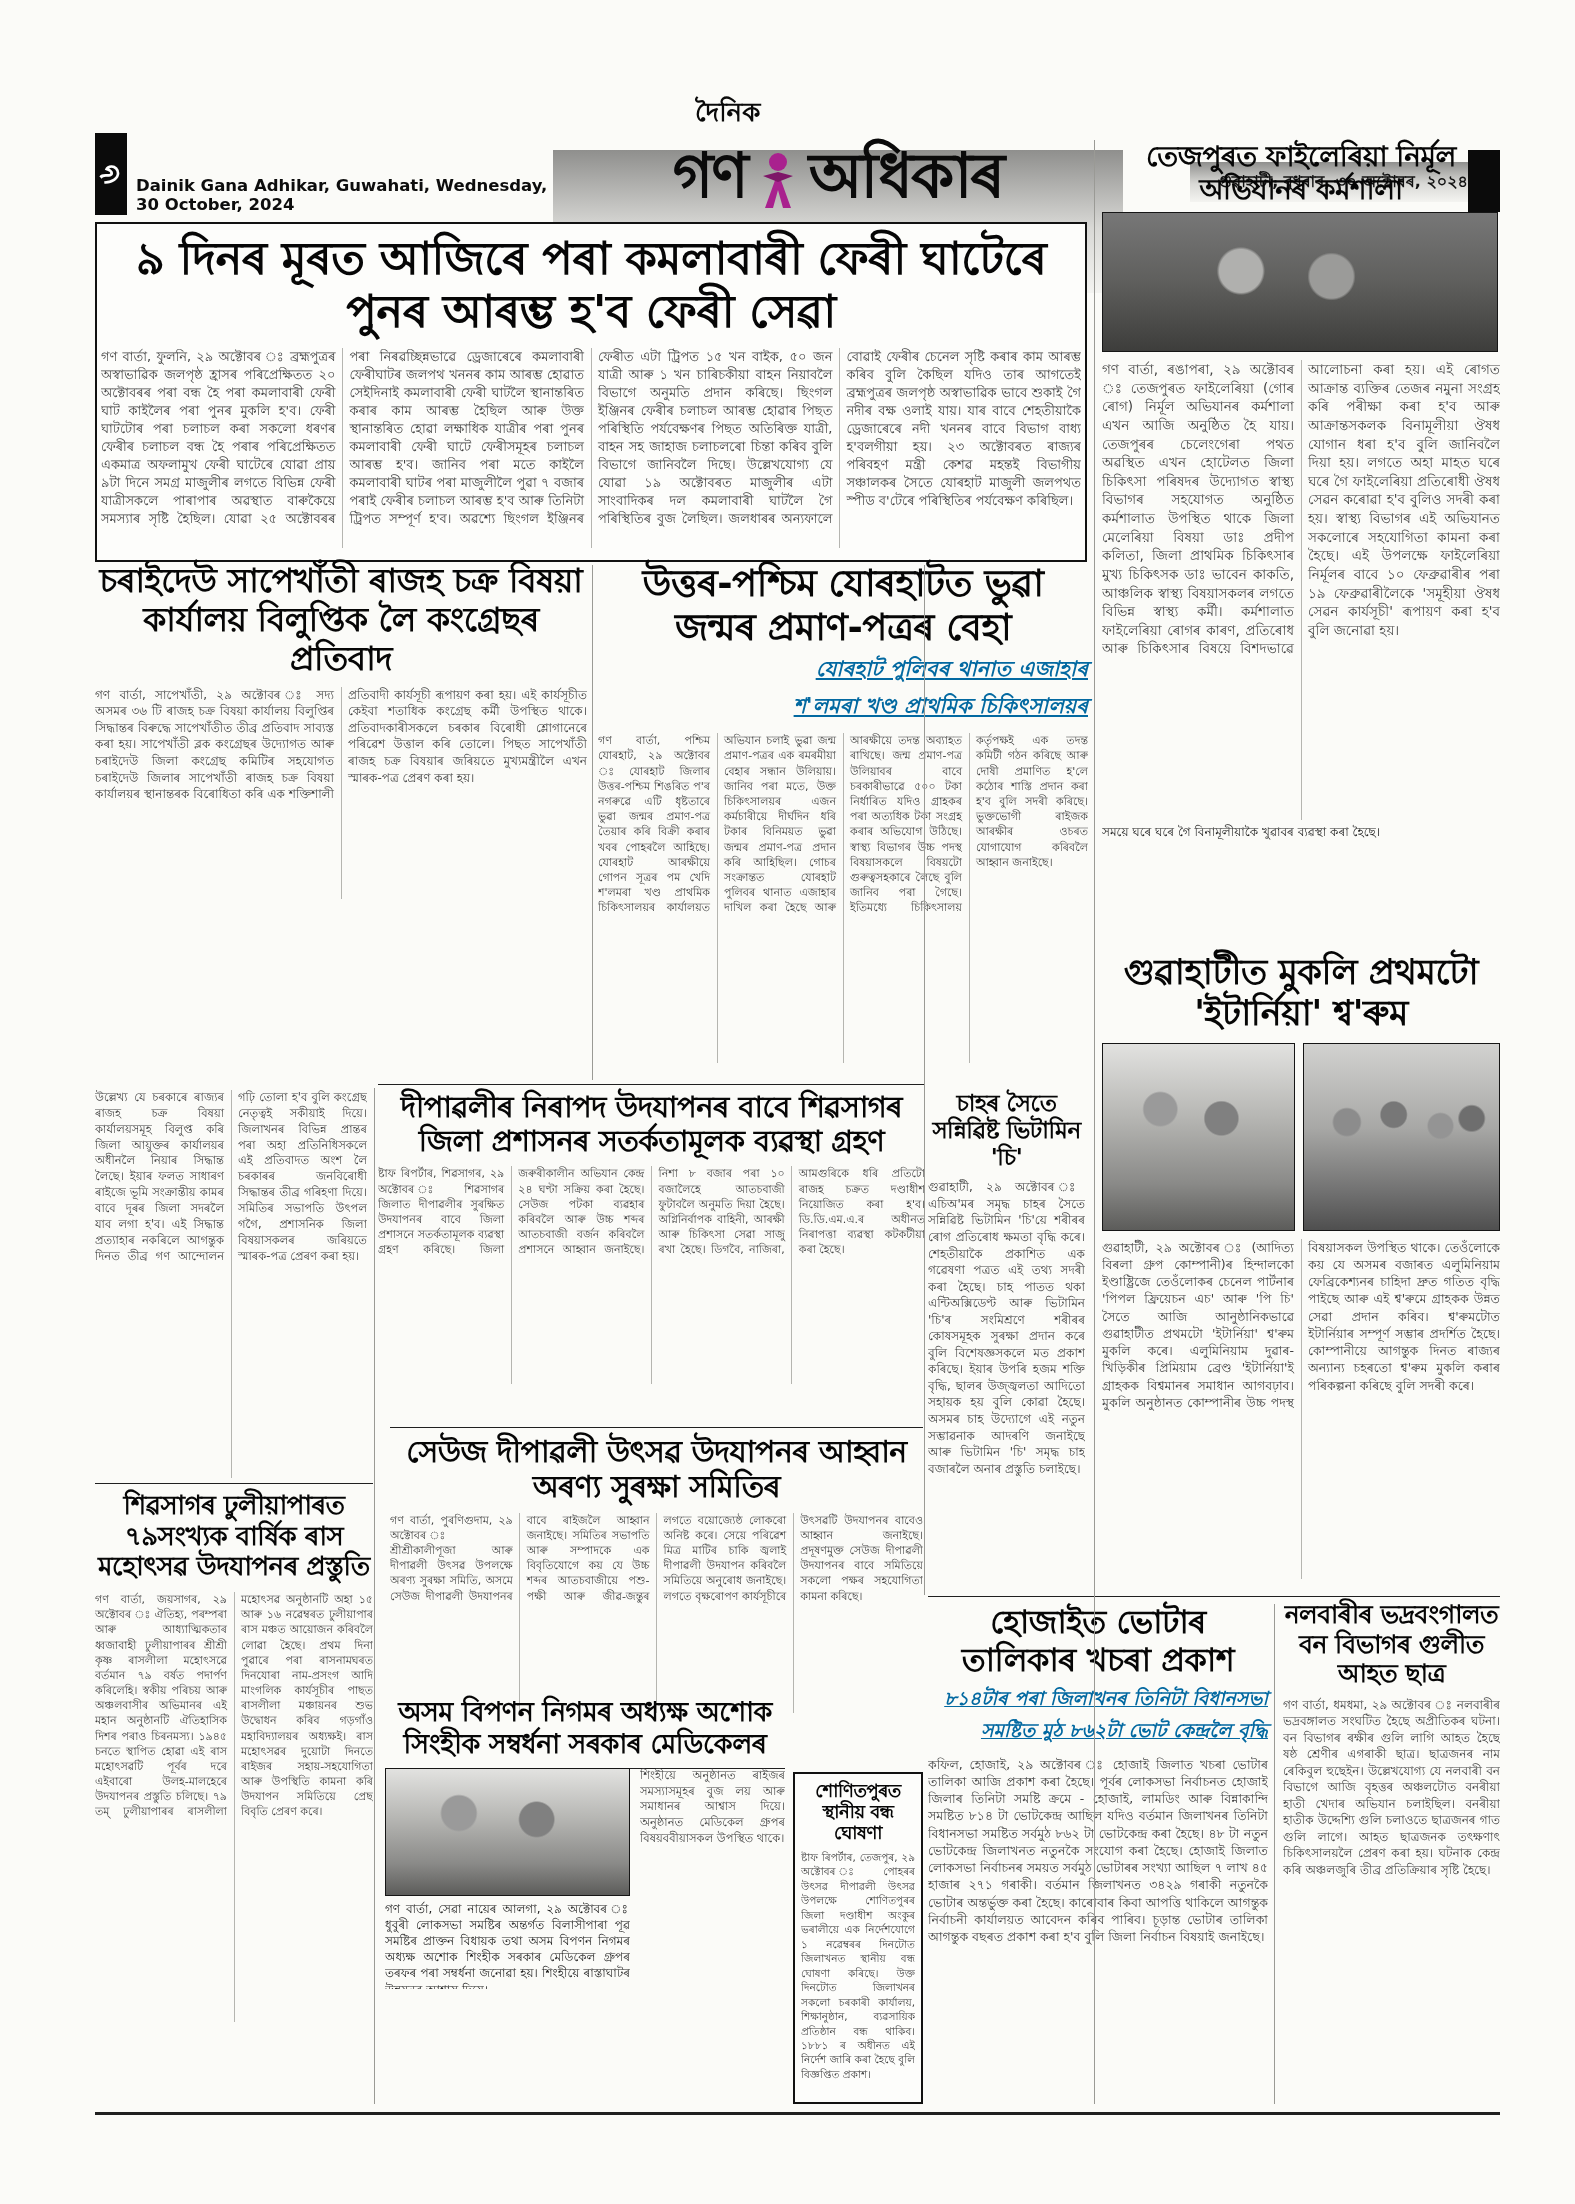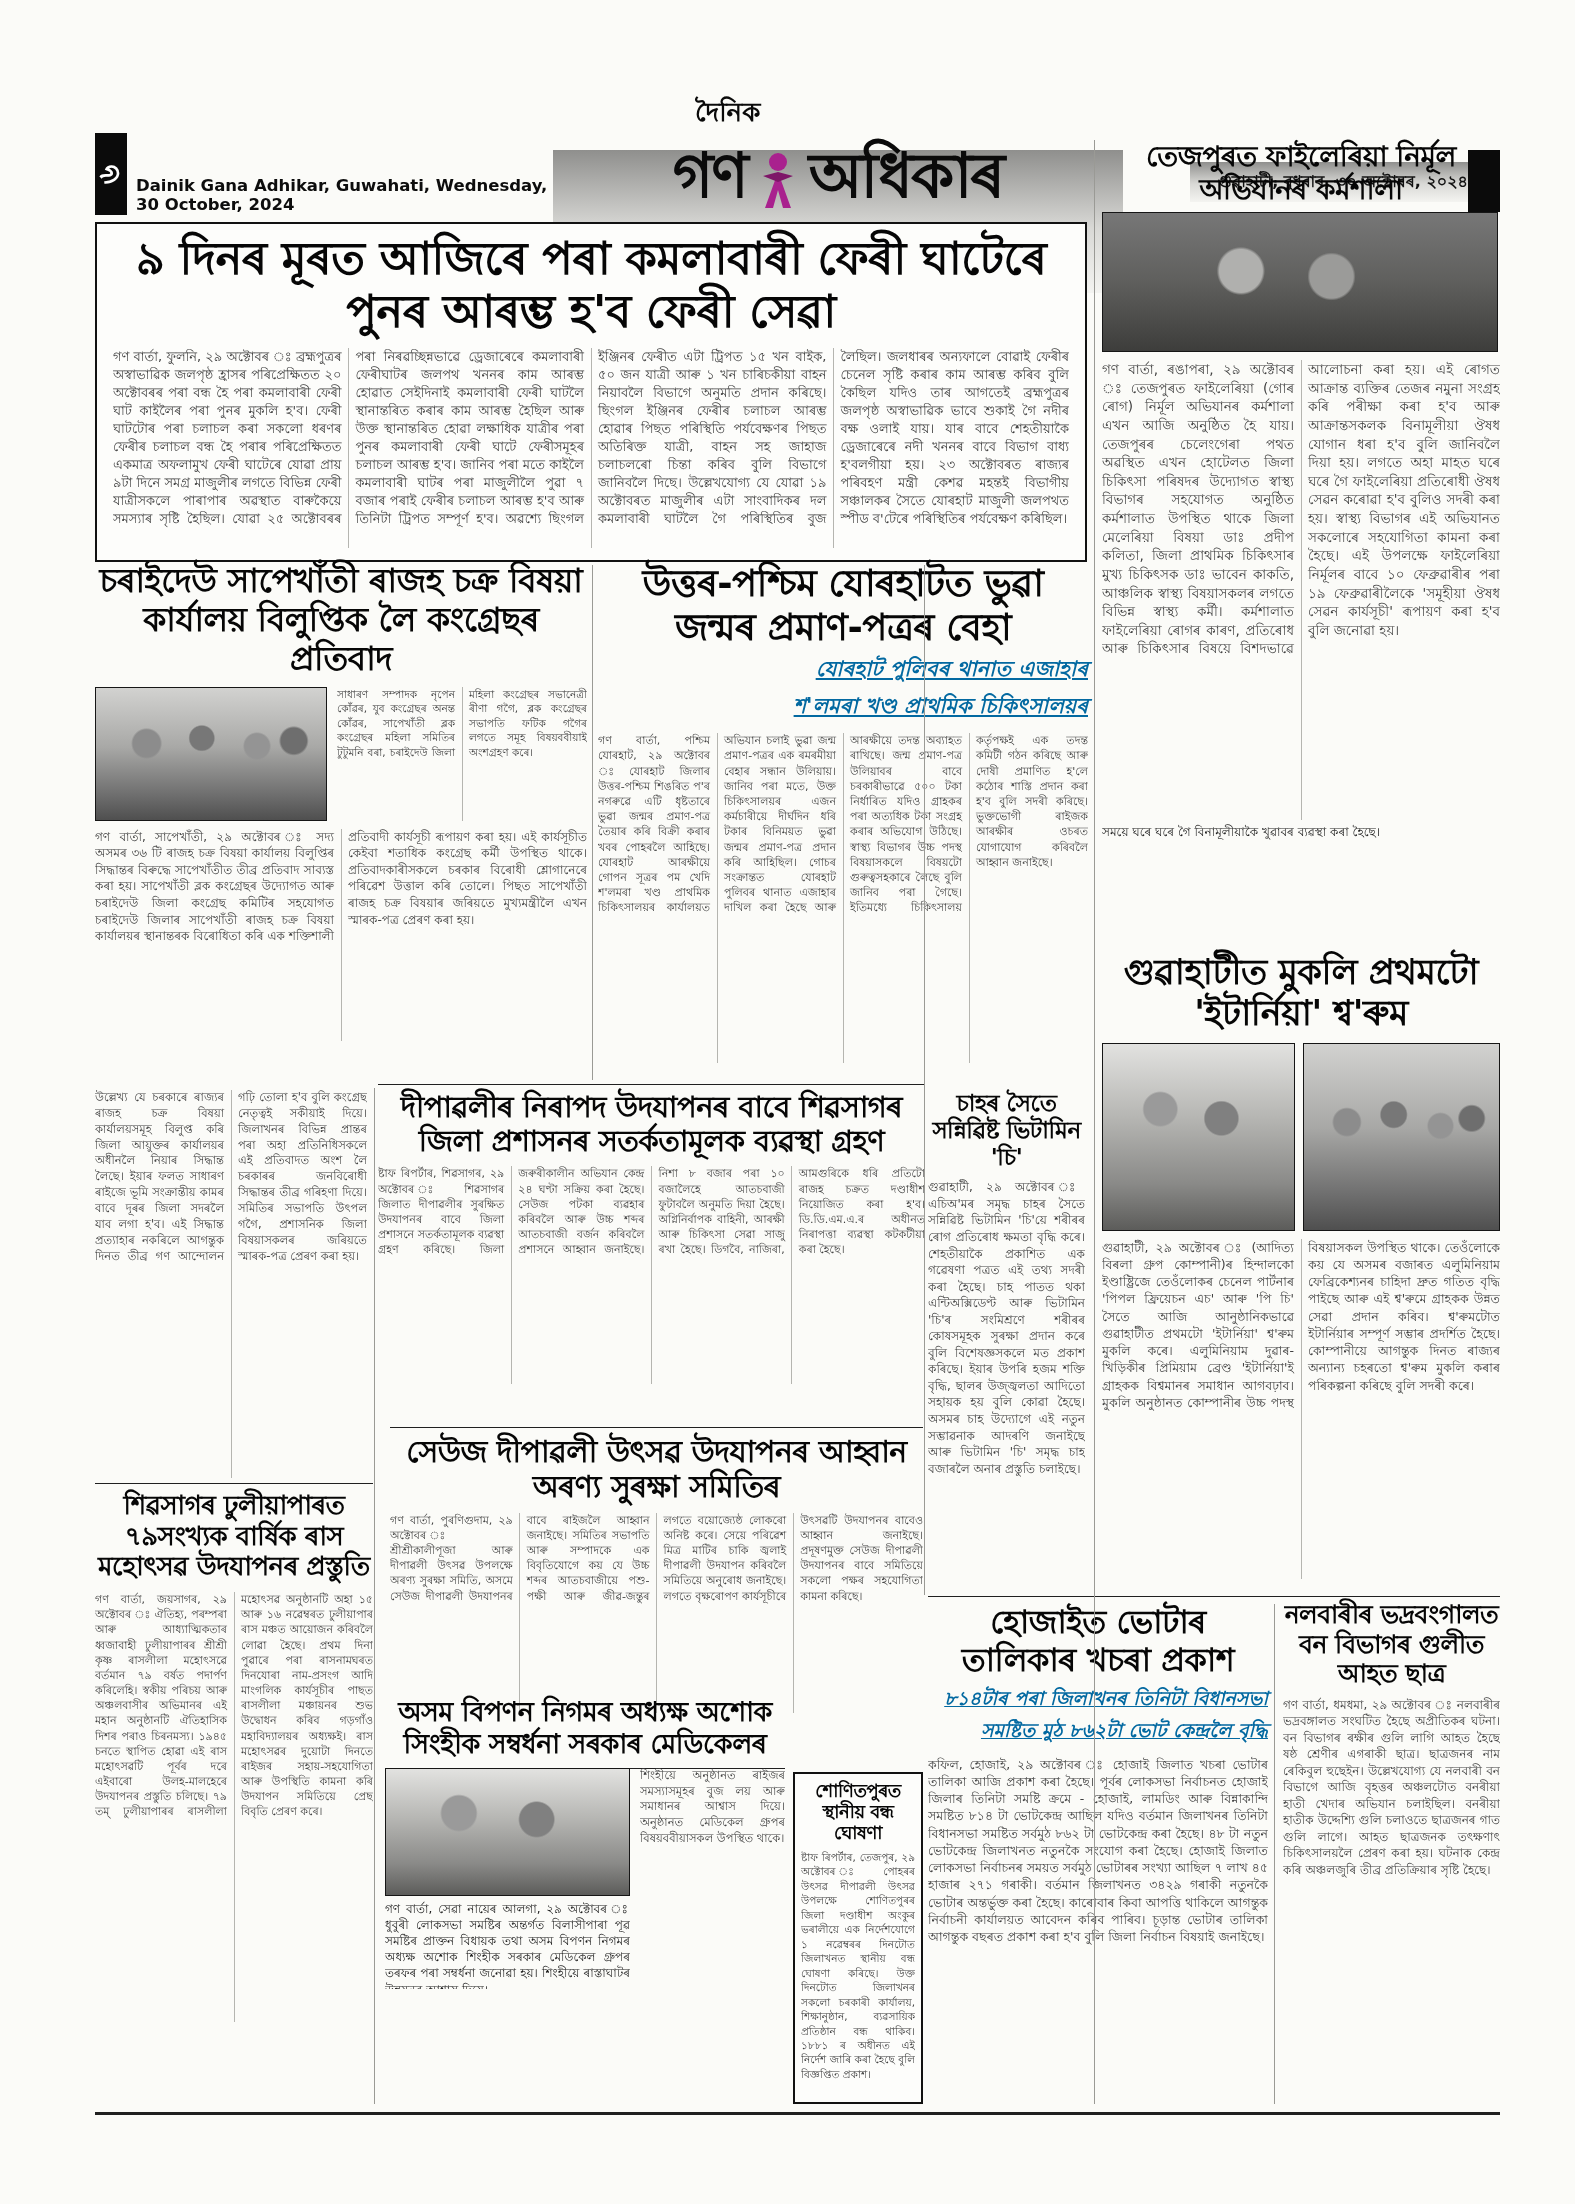--- a/index.html
+++ b/index.html
@@ -56,38 +56,34 @@
       </svg>
     </span>
     <span style="font-size:62px;font-weight:bold;color:#0a0a0a;letter-spacing:-2px;">অধিকাৰ</span>
   </div>
 
   <div class="abs gradbar" style="left:1190px;top:162px;width:278px;height:40px;display:flex;align-items:center;justify-content:flex-end;">
     <span style="font-size:16px;font-weight:bold;color:#111;">গুৱাহাটী, বুধবাৰ, ৩০ অক্টোবৰ, ২০২৪</span>
   </div>
   <div class="abs blackbox" style="left:1468px;top:150px;width:32px;height:62px;"></div>
 
-  <div class="abs box" style="left:95px;top:222px;width:992px;height:340px;padding:8px 16px;background:#fdfdfb;">
+  <div class="abs box" style="left:95px;top:222px;width:992px;height:340px;padding:8px 4px;background:#fdfdfb;">
     <div class="hl" style="font-size:45px;">৯ দিনৰ মূৰত আজিৰে পৰা কমলাবাৰী ফেৰী ঘাটেৰে পুনৰ আৰম্ভ হ'ব ফেৰী সেৱা</div>
     <div class="bodytxt cols4" style="font-size:13px;height:200px;margin-top:10px;">গণ বাৰ্তা, ফুলনি, ২৯ অক্টোবৰ ঃ ব্ৰহ্মপুত্ৰৰ অস্বাভাৱিক জলপৃষ্ঠ হ্ৰাসৰ পৰিপ্ৰেক্ষিতত ২০ অক্টোবৰৰ পৰা বন্ধ হৈ পৰা কমলাবাৰী ফেৰী ঘাট কাইলৈৰ পৰা পুনৰ মুকলি হ'ব। ফেৰী ঘাটটোৰ পৰা চলাচল কৰা সকলো ধৰণৰ ফেৰীৰ চলাচল বন্ধ হৈ পৰাৰ পৰিপ্ৰেক্ষিতত একমাত্ৰ অফলামুখ ফেৰী ঘাটেৰে যোৱা প্ৰায় ৯টা দিনে সমগ্ৰ মাজুলীৰ লগতে বিভিন্ন ফেৰী যাত্ৰীসকলে পাৰাপাৰ অৱস্থাত বাৰুকৈয়ে সমস্যাৰ সৃষ্টি হৈছিল। যোৱা ২৫ অক্টোবৰৰ পৰা নিৰৱচ্ছিন্নভাৱে ড্ৰেজাৰেৰে কমলাবাৰী ফেৰীঘাটৰ জলপথ খননৰ কাম আৰম্ভ হোৱাত সেইদিনাই কমলাবাৰী ফেৰী ঘাটলৈ স্থানান্তৰিত কৰাৰ কাম আৰম্ভ হৈছিল আৰু উক্ত স্থানান্তৰিত হোৱা লক্ষাধিক যাত্ৰীৰ পৰা পুনৰ কমলাবাৰী ফেৰী ঘাটে ফেৰীসমূহৰ চলাচল আৰম্ভ হ'ব। জানিব পৰা মতে কাইলৈ কমলাবাৰী ঘাটৰ পৰা মাজুলীলৈ পুৱা ৭ বজাৰ পৰাই ফেৰীৰ চলাচল আৰম্ভ হ'ব আৰু তিনিটা ট্ৰিপত সম্পূৰ্ণ হ'ব। অৱশ্যে ছিংগল ইঞ্জিনৰ ফেৰীত এটা ট্ৰিপত ১৫ খন বাইক, ৫০ জন যাত্ৰী আৰু ১ খন চাৰিচকীয়া বাহন নিয়াবলৈ বিভাগে অনুমতি প্ৰদান কৰিছে। ছিংগল ইঞ্জিনৰ ফেৰীৰ চলাচল আৰম্ভ হোৱাৰ পিছত পৰিস্থিতি পৰ্যবেক্ষণৰ পিছত অতিৰিক্ত যাত্ৰী, বাহন সহ জাহাজ চলাচলৰো চিন্তা কৰিব বুলি বিভাগে জানিবলৈ দিছে। উল্লেখযোগ্য যে যোৱা ১৯ অক্টোবৰত মাজুলীৰ এটা সাংবাদিকৰ দল কমলাবাৰী ঘাটলৈ গৈ পৰিস্থিতিৰ বুজ লৈছিল। জলধাৰৰ অন্যফালে বোৱাই ফেৰীৰ চেনেল সৃষ্টি কৰাৰ কাম আৰম্ভ কৰিব বুলি কৈছিল যদিও তাৰ আগতেই ব্ৰহ্মপুত্ৰৰ জলপৃষ্ঠ অস্বাভাৱিক ভাবে শুকাই গৈ নদীৰ বক্ষ ওলাই যায়। যাৰ বাবে শেহতীয়াকৈ ড্ৰেজাৰেৰে নদী খননৰ বাবে বিভাগ বাধ্য হ'বলগীয়া হয়। ২৩ অক্টোবৰত ৰাজ্যৰ পৰিবহণ মন্ত্ৰী কেশৱ মহন্তই বিভাগীয় সঞ্চালকৰ সৈতে যোৰহাট মাজুলী জলপথত স্পীড ব'টেৰে পৰিস্থিতিৰ পৰ্যবেক্ষণ কৰিছিল।</div>
   </div>
 
   <div class="abs" style="left:1102px;top:140px;width:398px;">
     <div class="hl" style="font-size:28px;">তেজপুৰত ফাইলেৰিয়া নিৰ্মূল অভিযানৰ কৰ্মশালা</div>
     <div class="photo dark" style="width:396px;height:140px;margin-top:6px;"></div>
     <div class="bodytxt cols2" style="font-size:13.5px;height:460px;margin-top:8px;">গণ বাৰ্তা, ৰঙাপৰা, ২৯ অক্টোবৰ ঃ তেজপুৰত ফাইলেৰিয়া (গোৰ ৰোগ) নিৰ্মূল অভিযানৰ কৰ্মশালা এখন আজি অনুষ্ঠিত হৈ যায়। তেজপুৰৰ চেলেংগেৰা পথত অৱস্থিত এখন হোটেলত জিলা চিকিৎসা পৰিষদৰ উদ্যোগত স্বাস্থ্য বিভাগৰ সহযোগত অনুষ্ঠিত কৰ্মশালাত উপস্থিত থাকে জিলা মেলেৰিয়া বিষয়া ডাঃ প্ৰদীপ কলিতা, জিলা প্ৰাথমিক চিকিৎসাৰ মুখ্য চিকিৎসক ডাঃ ভাবেন কাকতি, আঞ্চলিক স্বাস্থ্য বিষয়াসকলৰ লগতে বিভিন্ন স্বাস্থ্য কৰ্মী। কৰ্মশালাত ফাইলেৰিয়া ৰোগৰ কাৰণ, প্ৰতিৰোধ আৰু চিকিৎসাৰ বিষয়ে বিশদভাৱে আলোচনা কৰা হয়। এই ৰোগত আক্ৰান্ত ব্যক্তিৰ তেজৰ নমুনা সংগ্ৰহ কৰি পৰীক্ষা কৰা হ'ব আৰু আক্ৰান্তসকলক বিনামূলীয়া ঔষধ যোগান ধৰা হ'ব বুলি জানিবলৈ দিয়া হয়। লগতে অহা মাহত ঘৰে ঘৰে গৈ ফাইলেৰিয়া প্ৰতিৰোধী ঔষধ সেৱন কৰোৱা হ'ব বুলিও সদৰী কৰা হয়। স্বাস্থ্য বিভাগৰ এই অভিযানত সকলোৰে সহযোগিতা কামনা কৰা হৈছে। এই উপলক্ষে ফাইলেৰিয়া নিৰ্মূলৰ বাবে ১০ ফেব্ৰুৱাৰীৰ পৰা ১৯ ফেব্ৰুৱাৰীলৈকে 'সমূহীয়া ঔষধ সেৱন কাৰ্যসূচী' ৰূপায়ণ কৰা হ'ব বুলি জনোৱা হয়।</div>
     <div class="caption" style="margin-top:4px;">সময়ে ঘৰে ঘৰে গৈ বিনামূলীয়াকৈ খুৱাবৰ ব্যৱস্থা কৰা হৈছে।</div>
   </div>
 
   <div class="abs" style="left:95px;top:562px;width:492px;">
     <div class="hl" style="font-size:33px;">চৰাইদেউ সাপেখাঁতী ৰাজহ চক্ৰ বিষয়া কাৰ্যালয় বিলুপ্তিক লৈ কংগ্ৰেছৰ প্ৰতিবাদ</div>
-    <div style="display:flex;gap:10px;margin-top:8px;">
-      <div class="photo" style="width:232px;height:134px;flex:none;"></div>
-      <div class="bodytxt cols2" style="font-size:10.5px;height:134px;flex:1;">সাধাৰণ সম্পাদক নৃপেন কোঁৱৰ, যুব কংগ্ৰেছৰ অনন্ত কোঁৱৰ, সাপেখাঁতী ব্লক কংগ্ৰেছৰ মহিলা সমিতিৰ টুটুমনি বৰা, চৰাইদেউ জিলা মহিলা কংগ্ৰেছৰ সভানেত্ৰী ৰীণা গগৈ, ব্লক কংগ্ৰেছৰ সভাপতি ফটিক গগৈৰ লগতে সমূহ বিষয়ববীয়াই অংশগ্ৰহণ কৰে।</div>
-    </div>
     <div class="bodytxt cols2" style="font-size:12px;height:212px;margin-top:8px;">গণ বাৰ্তা, সাপেখাঁতী, ২৯ অক্টোবৰ ঃ সদ্য অসমৰ ৩৬ টি ৰাজহ চক্ৰ বিষয়া কাৰ্যালয় বিলুপ্তিৰ সিদ্ধান্তৰ বিৰুদ্ধে সাপেখাঁতীত তীব্ৰ প্ৰতিবাদ সাব্যস্ত কৰা হয়। সাপেখাঁতী ব্লক কংগ্ৰেছৰ উদ্যোগত আৰু চৰাইদেউ জিলা কংগ্ৰেছ কমিটিৰ সহযোগত চৰাইদেউ জিলাৰ সাপেখাঁতী ৰাজহ চক্ৰ বিষয়া কাৰ্যালয়ৰ স্থানান্তৰক বিৰোধিতা কৰি এক শক্তিশালী প্ৰতিবাদী কাৰ্যসূচী ৰূপায়ণ কৰা হয়। এই কাৰ্যসূচীত কেইবা শতাধিক কংগ্ৰেছ কৰ্মী উপস্থিত থাকে। প্ৰতিবাদকাৰীসকলে চৰকাৰ বিৰোধী শ্লোগানেৰে পৰিৱেশ উত্তাল কৰি তোলে। পিছত সাপেখাঁতী ৰাজহ চক্ৰ বিষয়াৰ জৰিয়তে মুখ্যমন্ত্ৰীলৈ এখন স্মাৰক-পত্ৰ প্ৰেৰণ কৰা হয়।</div>
   </div>
   <div class="abs bodytxt cols2" style="left:95px;top:1090px;width:272px;height:388px;font-size:11.5px;">উল্লেখ্য যে চৰকাৰে ৰাজ্যৰ ৰাজহ চক্ৰ বিষয়া কাৰ্যালয়সমূহ বিলুপ্ত কৰি জিলা আয়ুক্তৰ কাৰ্যালয়ৰ অধীনলৈ নিয়াৰ সিদ্ধান্ত লৈছে। ইয়াৰ ফলত সাধাৰণ ৰাইজে ভূমি সংক্ৰান্তীয় কামৰ বাবে দূৰৰ জিলা সদৰলৈ যাব লগা হ'ব। এই সিদ্ধান্ত প্ৰত্যাহাৰ নকৰিলে আগন্তুক দিনত তীব্ৰ গণ আন্দোলন গঢ়ি তোলা হ'ব বুলি কংগ্ৰেছ নেতৃত্বই সকীয়াই দিয়ে। জিলাখনৰ বিভিন্ন প্ৰান্তৰ পৰা অহা প্ৰতিনিধিসকলে এই প্ৰতিবাদত অংশ লৈ চৰকাৰৰ জনবিৰোধী সিদ্ধান্তৰ তীব্ৰ গৰিহণা দিয়ে। সমিতিৰ সভাপতি উৎপল গগৈ, প্ৰশাসনিক জিলা বিষয়াসকলৰ জৰিয়তে স্মাৰক-পত্ৰ প্ৰেৰণ কৰা হয়।</div>
 
   <div class="abs" style="left:598px;top:562px;width:490px;">
     <div class="hl" style="font-size:37px;">উত্তৰ-পশ্চিম যোৰহাটত ভুৱা জন্মৰ প্ৰমাণ-পত্ৰৰ বেহা</div>
     <div class="subhl" style="font-size:21px;margin-top:4px;">যোৰহাট পুলিবৰ থানাত এজাহাৰ</div>
     <div class="subhl" style="font-size:21px;margin-top:2px;">শ'লমৰা খণ্ড প্ৰাথমিক চিকিৎসালয়ৰ</div>
     <div class="bodytxt cols4" style="font-size:11px;height:330px;margin-top:8px;">গণ বাৰ্তা, পশ্চিম যোৰহাট, ২৯ অক্টোবৰ ঃ যোৰহাট জিলাৰ উত্তৰ-পশ্চিম শিঙৰিত প'ৰ নগৰুৱে এটি ধৃষ্টতাৰে ভুৱা জন্মৰ প্ৰমাণ-পত্ৰ তৈয়াৰ কৰি বিক্ৰী কৰাৰ খবৰ পোহৰলৈ আহিছে। যোৰহাট আৰক্ষীয়ে গোপন সূত্ৰৰ পম খেদি শ'লমৰা খণ্ড প্ৰাথমিক চিকিৎসালয়ৰ কাৰ্যালয়ত অভিযান চলাই ভুৱা জন্ম প্ৰমাণ-পত্ৰৰ এক ৰমৰমীয়া বেহাৰ সন্ধান উলিয়ায়। জানিব পৰা মতে, উক্ত চিকিৎসালয়ৰ এজন কৰ্মচাৰীয়ে দীৰ্ঘদিন ধৰি টকাৰ বিনিময়ত ভুৱা জন্মৰ প্ৰমাণ-পত্ৰ প্ৰদান কৰি আহিছিল। গোচৰ সংক্ৰান্তত যোৰহাট পুলিবৰ থানাত এজাহাৰ দাখিল কৰা হৈছে আৰু আৰক্ষীয়ে তদন্ত অব্যাহত ৰাখিছে। জন্ম প্ৰমাণ-পত্ৰ উলিয়াবৰ বাবে চৰকাৰীভাৱে ৫০০ টকা নিৰ্ধাৰিত যদিও গ্ৰাহকৰ পৰা অত্যধিক টকা সংগ্ৰহ কৰাৰ অভিযোগ উঠিছে। স্বাস্থ্য বিভাগৰ উচ্চ পদস্থ বিষয়াসকলে বিষয়টো গুৰুত্বসহকাৰে লৈছে বুলি জানিব পৰা গৈছে। ইতিমধ্যে চিকিৎসালয় কৰ্তৃপক্ষই এক তদন্ত কমিটী গঠন কৰিছে আৰু দোষী প্ৰমাণিত হ'লে কঠোৰ শাস্তি প্ৰদান কৰা হ'ব বুলি সদৰী কৰিছে। ভুক্তভোগী ৰাইজক আৰক্ষীৰ ওচৰত যোগাযোগ কৰিবলৈ আহ্বান জনাইছে।</div>
   </div>

